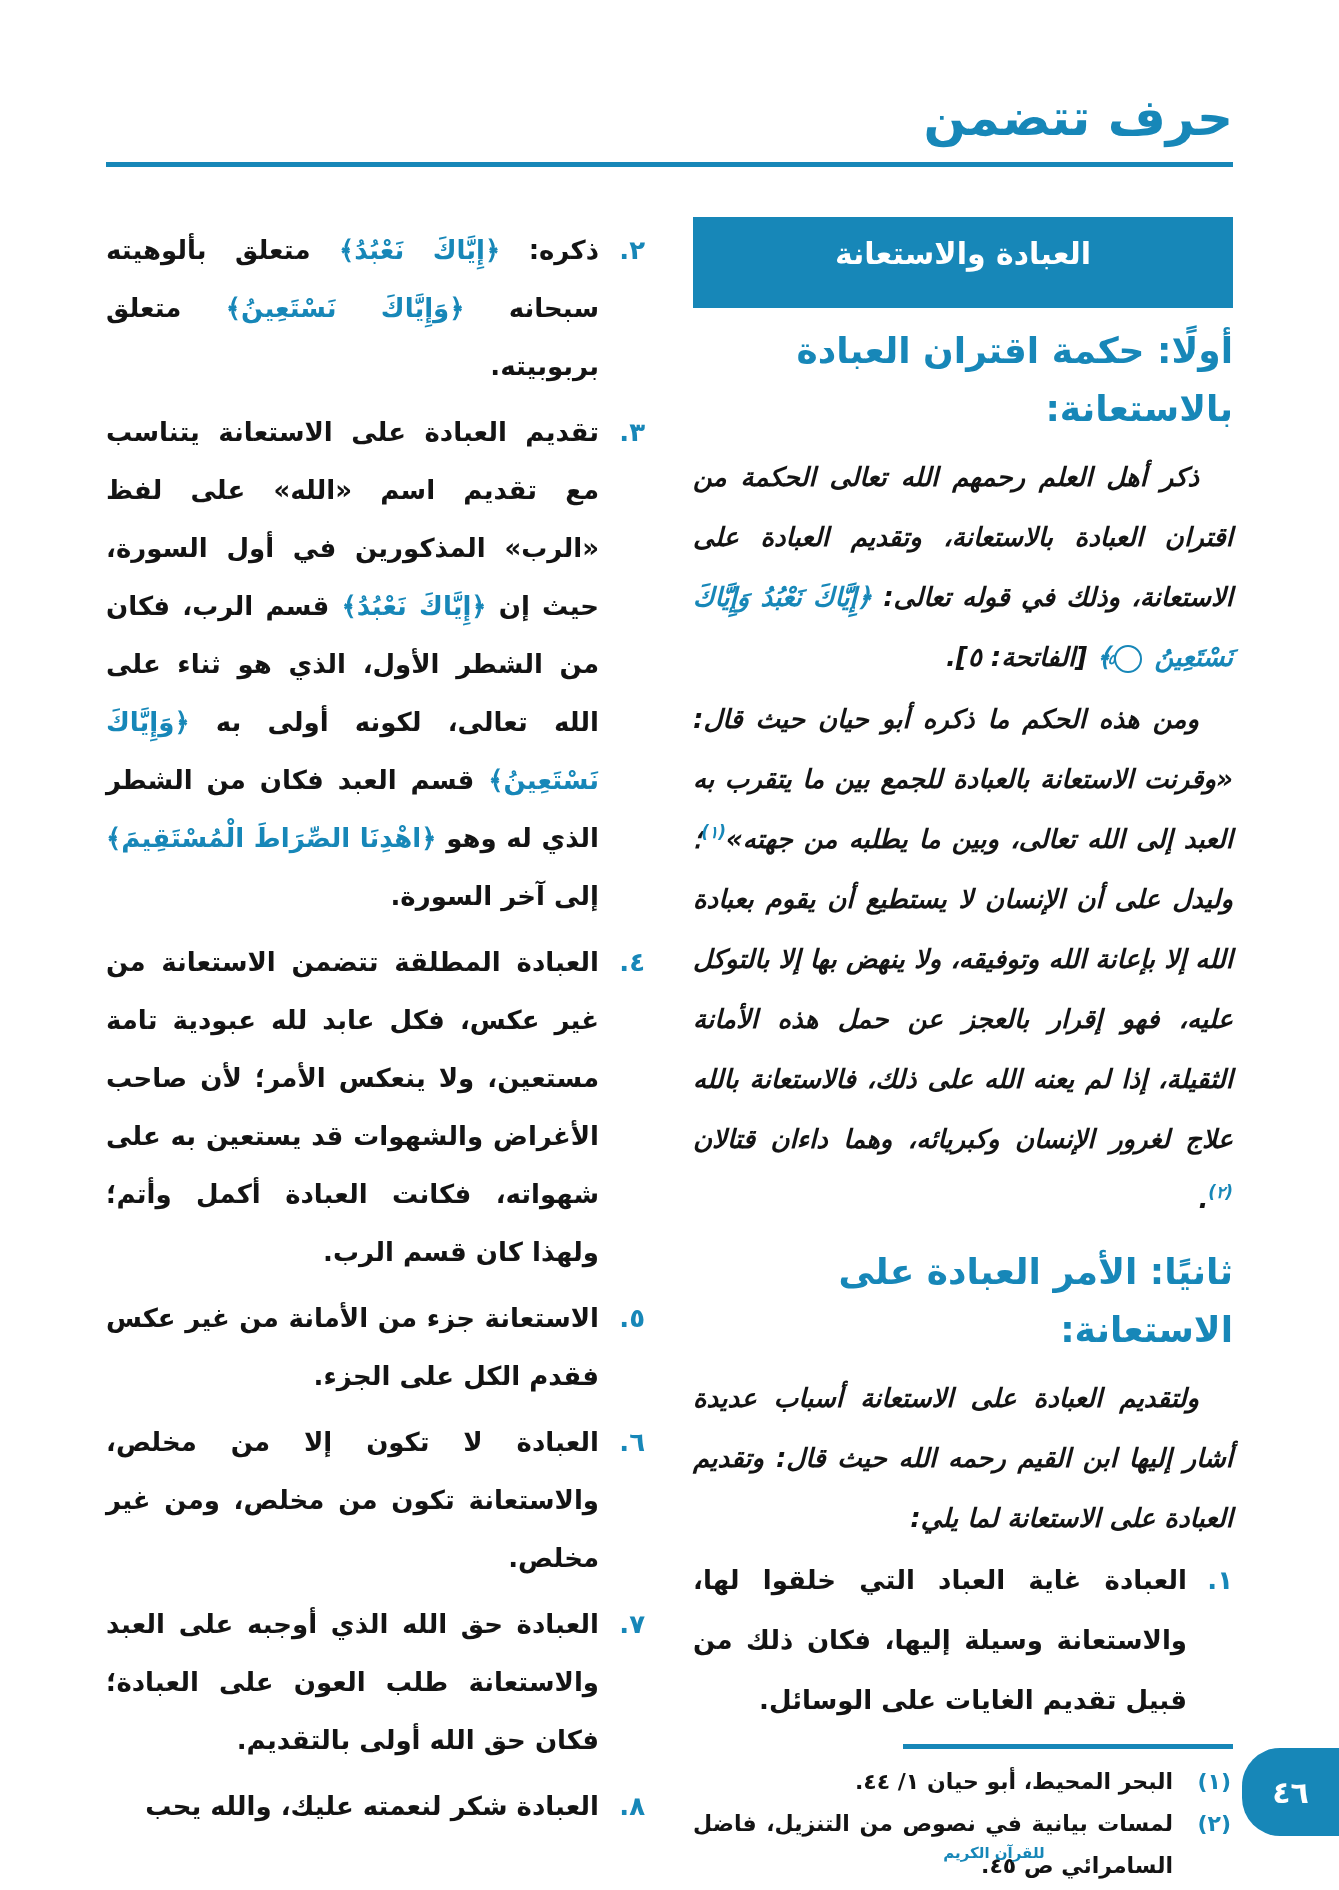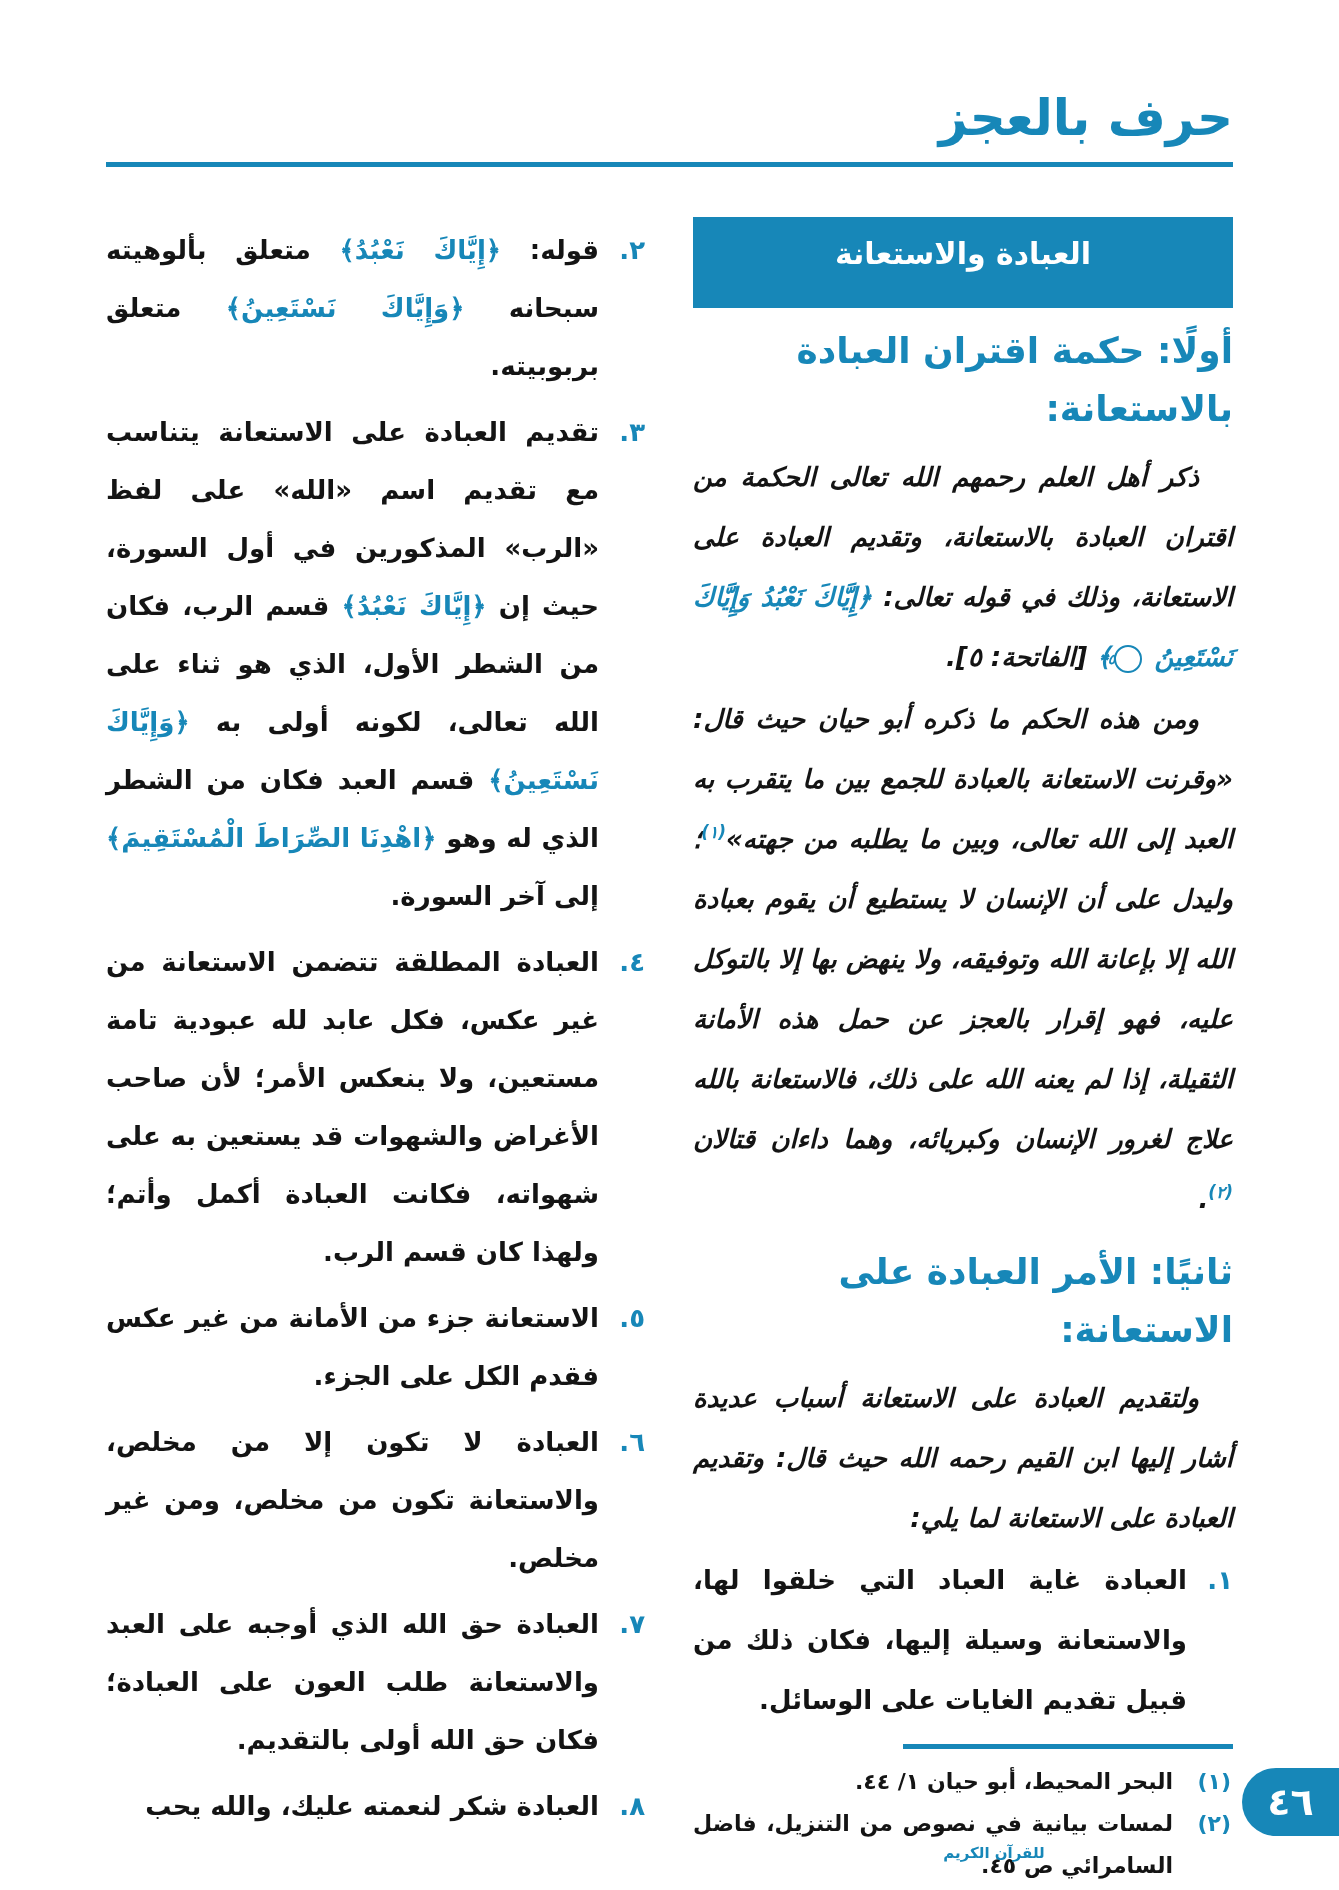--- a/index.html
+++ b/index.html
@@ -145,38 +145,38 @@
   }
   .logo-subtitle{
     font-size:15px;
     font-weight:bold;
     margin-top:9px;
   }
   .page-number{
     position:absolute;
     bottom:54px;
     right:0;
-    width:97px;height:68px;
+    width:97px;height:88px;
     background:var(--accent);
     color:#ffffff;
-    font-size:38px;
+    font-size:30px;
     font-weight:bold;
     display:flex;
     align-items:center;
     justify-content:center;
     border-radius:38px 0 0 38px;
   }
 </style>
 </head>
 <body>
 
 <div class="page">
 
   <header>
-    <div class="chapter-title">حرف بالعجز</div>
+    <div class="chapter-title">حرف تتضمن</div>
     <div class="header-rule"></div>
   </header>
 
   <main class="columns">
 
     <section class="col-main">
       <div class="banner">العبادة والاستعانة</div>
 
       <h2 class="subheading">أولًا: حكمة اقتران العبادة بالاستعانة:</h2>
 
@@ -206,21 +206,21 @@
     <span class="fn-text">لمسات بيانية في نصوص من التنزيل، فاضل السامرائي ص ٤٥.</span>
   </div>
 </div>
       </div>
     </section>
 
     <section class="col-cont">
       <div id="continuation-items">
   <div class="list-item">
     <span class="num">٢.</span>
-    <span class="body"><span>قوله: </span><span class="quran">﴿إِيَّاكَ نَعْبُدُ﴾</span><span> متعلق بألوهيته سبحانه </span><span class="quran">﴿وَإِيَّاكَ نَسْتَعِينُ﴾</span><span> متعلق بربوبيته.</span></span>
+    <span class="body"><span>ذكره: </span><span class="quran">﴿إِيَّاكَ نَعْبُدُ﴾</span><span> متعلق بألوهيته سبحانه </span><span class="quran">﴿وَإِيَّاكَ نَسْتَعِينُ﴾</span><span> متعلق بربوبيته.</span></span>
   </div>
 
   <div class="list-item">
     <span class="num">٣.</span>
     <span class="body"><span>تقديم العبادة على الاستعانة يتناسب مع تقديم اسم «الله» على لفظ «الرب» المذكورين في أول السورة، حيث إن </span><span class="quran">﴿إِيَّاكَ نَعْبُدُ﴾</span><span> قسم الرب، فكان من الشطر الأول، الذي هو ثناء على الله تعالى، لكونه أولى به </span><span class="quran">﴿وَإِيَّاكَ نَسْتَعِينُ﴾</span><span> قسم العبد فكان من الشطر الذي له وهو </span><span class="quran">﴿اهْدِنَا الصِّرَاطَ الْمُسْتَقِيمَ﴾</span><span> إلى آخر السورة.</span></span>
   </div>
 
   <div class="list-item">
     <span class="num">٤.</span>
     <span class="body"><span>العبادة المطلقة تتضمن الاستعانة من غير عكس، فكل عابد لله عبودية تامة مستعين، ولا ينعكس الأمر؛ لأن صاحب الأغراض والشهوات قد يستعين به على شهواته، فكانت العبادة أكمل وأتم؛ ولهذا كان قسم الرب.</span></span>

